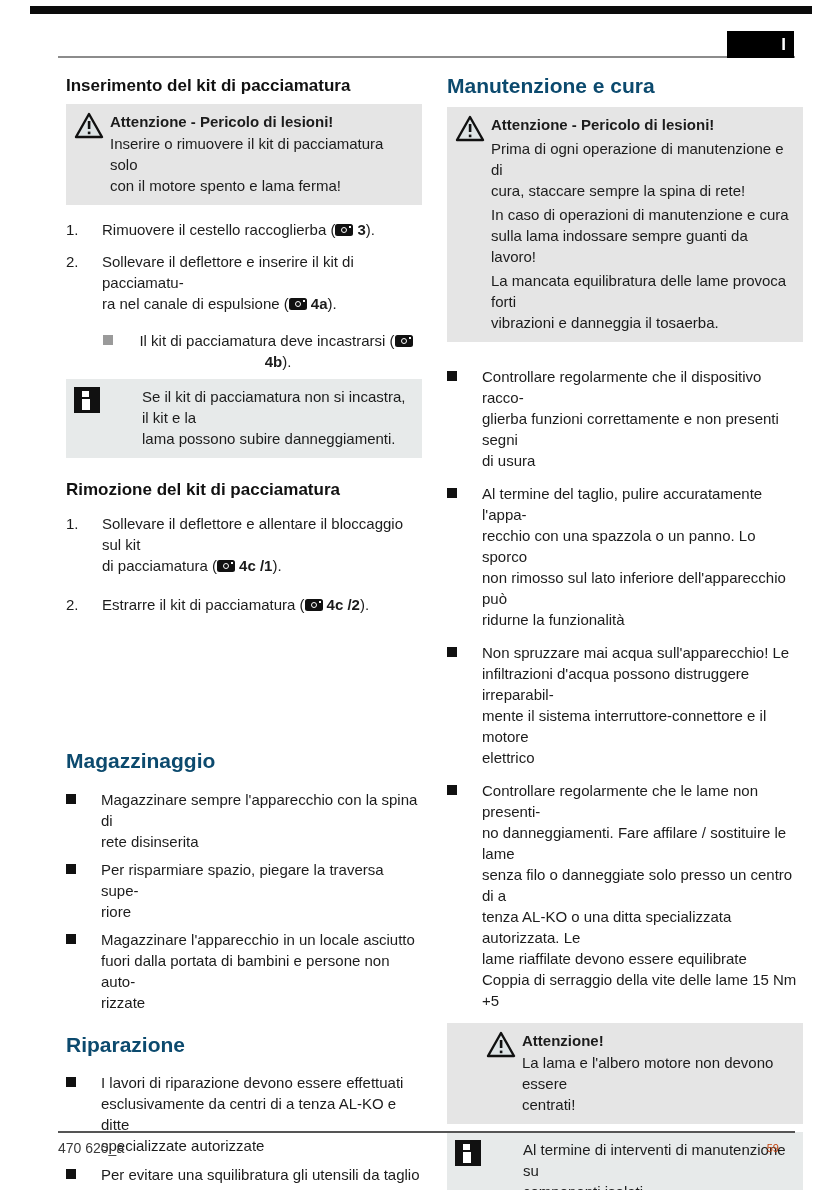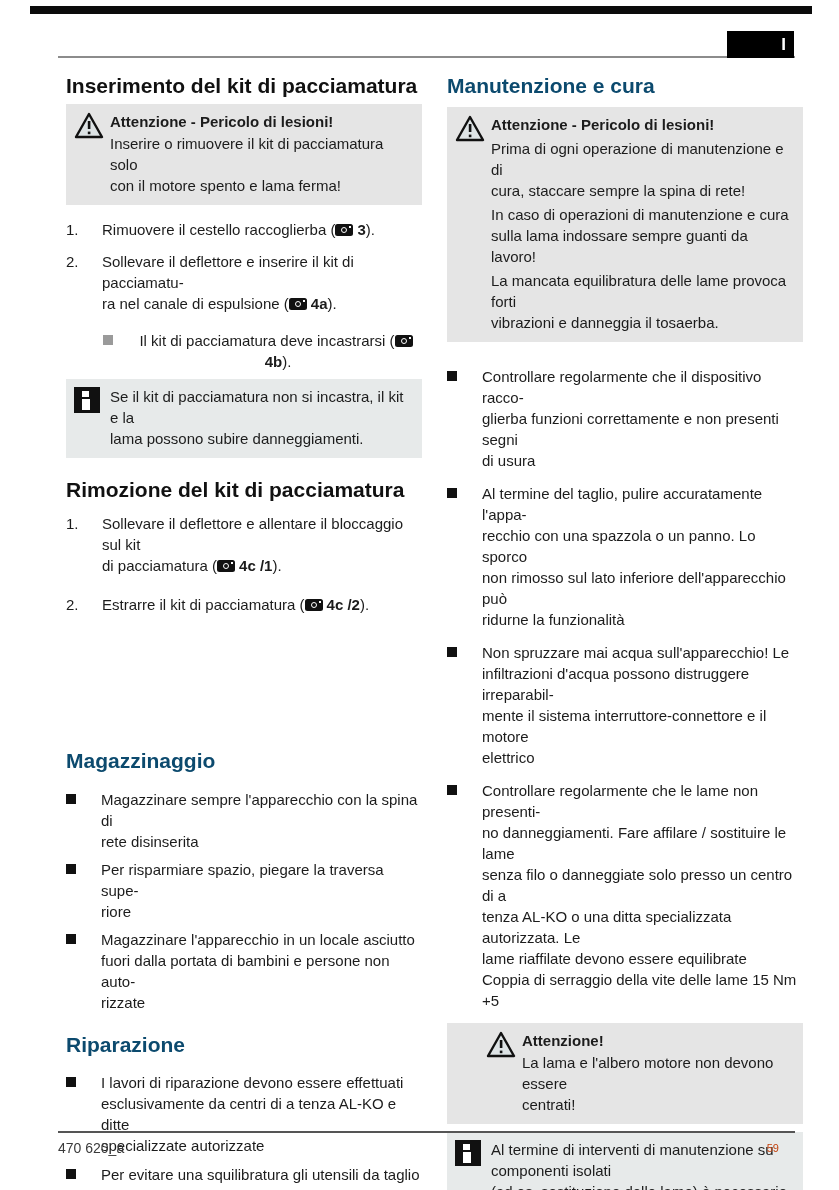--- a/index.html
+++ b/index.html
@@ -13,31 +13,31 @@
   .lang-box{
     position:absolute;left:727px;top:31px;width:67px;height:27px;background:#000;
     color:#fff;display:flex;align-items:center;justify-content:flex-end;
     padding-right:8px;box-sizing:border-box;font-weight:bold;font-size:17px;
   }
   .col{position:absolute;top:0;}
   .col-left{left:66px;width:356px;}
   .col-right{left:447px;width:356px;}
 
   h2{font-size:21px;line-height:24px;margin:0;font-weight:bold;color:#0c4a6e;}
-  h3{font-size:21px;line-height:19px;margin:0;font-weight:bold;color:#111;}
+  h3{font-size:17px;line-height:19px;margin:0;font-weight:bold;color:#111;}
 
   .ml{white-space:pre-line;}
 
   
   .box{display:flex;background:#e5e5e5;padding:7px 8px 9px 8px;box-sizing:border-box;}
   .box .bicon{flex:0 0 36px;padding-top:1px;}
   .box .btext{flex:1;}
   .box .btitle{font-weight:bold;margin-bottom:1px;}
   .box .bpara{margin-top:3px;}
-  .box.infobox{background:#e7eaea;}
+  .box.infobox{background:#e7eaea;gap:32px;}
 
   
   .iicon{display:block;width:26px;height:26px;background:#111;position:relative;}
   .iicon .idot{position:absolute;left:8px;top:4px;width:7px;height:6px;background:#fff;}
   .iicon .istem{position:absolute;left:8px;top:12px;width:8px;height:11px;background:#fff;}
 
   
   .step{display:flex;}
   .step .n{flex:0 0 36px;}
   .step .t{flex:1;}

